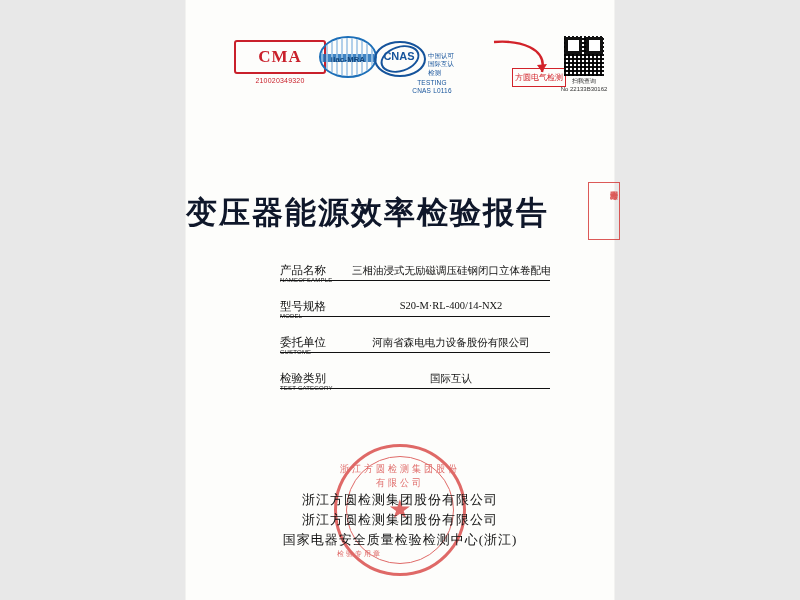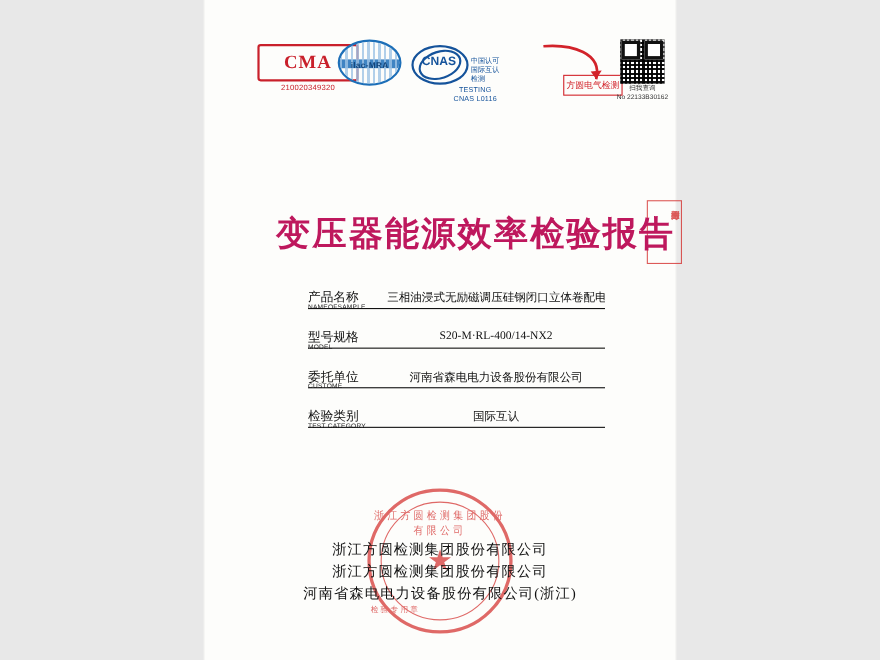--- a/index.html
+++ b/index.html
@@ -47,21 +47,21 @@
     font-family: "Liberation Serif", serif;
   }
   .cma .cma-num {
     color: #c9202b;
     font-size: 7px;
     margin-top: 3px;
     letter-spacing: .2px;
     font-family: "Liberation Sans", sans-serif;
   }
   
-  .ilac { left: 120px; top: 2px; width: 60px; }
+  .ilac { left: 132px; top: 2px; width: 60px; }
   .ilac .ring {
     width: 54px; height: 38px;
     margin: 0 auto;
     border-radius: 50%;
     border: 2px solid #1d6fb8;
     position: relative;
     overflow: hidden;
   }
   .ilac .ring:before {
     content: "";
@@ -173,24 +173,24 @@
     color: #333;
     line-height: 1.3;
     margin-top: 2px;
     font-family: "Liberation Sans", sans-serif;
   }
   
   .doc-title {
     position: absolute;
     left: 0; top: 192px;
     width: 428px;
-    text-align: right;
+    text-align: left;
     font-size: 31px;
     letter-spacing: 2px;
-    color: #be185d;
+    color: #0f172a;
     font-weight: bold;
     font-family: "Liberation Serif", serif;
   }
   
   .fields {
     position: absolute;
     left: 94px;
     top: 263px;
     width: 270px;
   }
@@ -391,16 +391,16 @@
   <div class="stamp">
     <div class="inner"></div>
     <div class="arc">浙江方圆检测集团股份有限公司</div>
     <div class="star">★</div>
     <div class="arc-bottom">检验专用章</div>
   </div>
 
   <div class="issuer">
     <div>浙江方圆检测集团股份有限公司</div>
     <div>浙江方圆检测集团股份有限公司</div>
-    <div>河南省森电电力设备股份有限公司(浙江)</div>
+    <div>国家电器安全质量检验检测中心(浙江)</div>
   </div>
 
 </div>
 
 </body></html>

